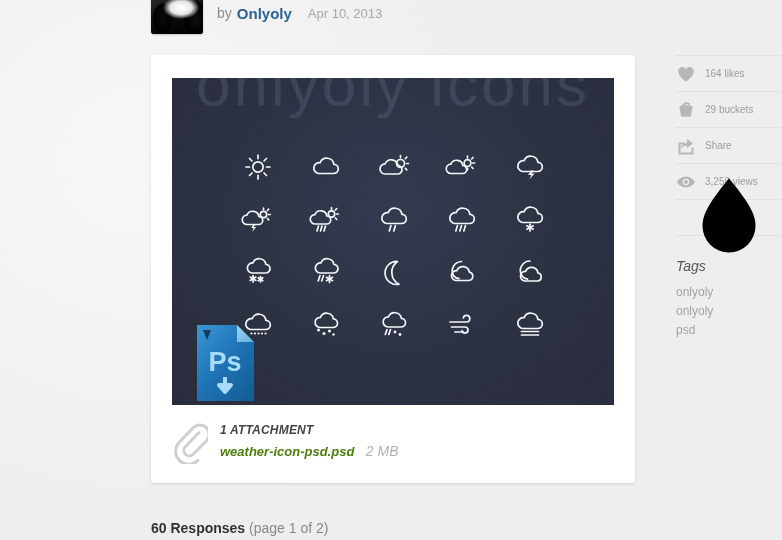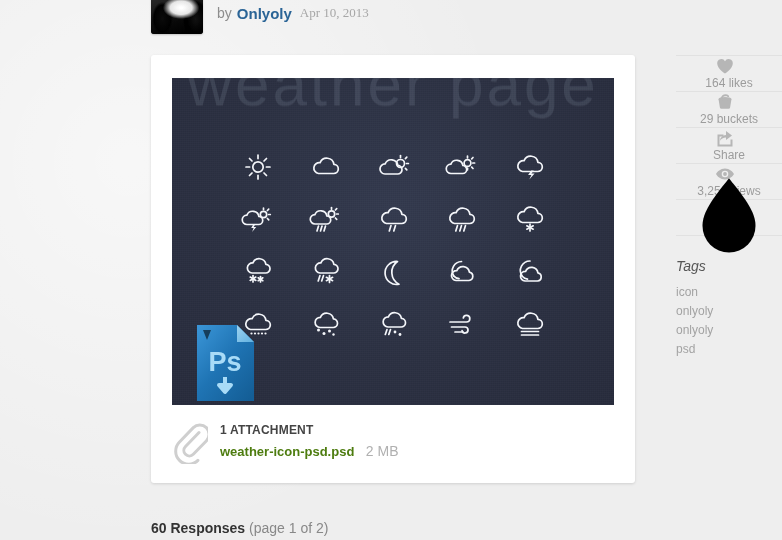--- a/index.html
+++ b/index.html
@@ -48,24 +48,23 @@
     color: #8d8d8d;
   }
   .author-name {
     margin-left: 5px;
     font-size: 15px;
     font-weight: bold;
     color: #2a6496;
     cursor: pointer;
   }
   .author-date {
-    margin-left: 8px;
+    margin-left: 16px;
     font-size: 13px;
     color: #a7a7a7;
-    font-family: Liberation Serif, serif;
   }
 
   
   .shot-card {
     position: absolute;
     left: 151px; top: 55px;
     width: 484px; height: 428px;
     background: #fff;
     border-radius: 3px;
     box-shadow: 0 1px 3px rgba(0,0,0,0.13);
@@ -128,21 +127,21 @@
     width: 57px; height: 76px;
   }
 
   
   .attachment {
     position: absolute;
     left: 21px; top: 365px;
     display: flex; align-items: center;
   }
   .clip-icon { width: 36px; height: 44px; flex: none; }
-  .attach-text { margin-left: 12px; line-height: 1.45; }
+  .attach-text { margin-left: 12px; line-height: 1.45; font-style: italic; }
   .attach-head {
     font-size: 12px; font-weight: bold; color: #444;
     letter-spacing: 0.2px;
   }
   .attach-file {
     font-size: 13px; font-weight: bold; color: #4d7c0f;
     cursor: pointer;
   }
   .attach-size { font-size: 14px; color: #b0b0b0; margin-left: 7px; font-weight: normal; }
 
@@ -158,23 +157,22 @@
   .sidebar {
     position: absolute;
     left: 676px; top: 55px;
     width: 106px;
   }
   .stat {
     display: flex; align-items: center;
     height: 35px;
     border-bottom: 1px solid #e1e1e1;
     color: #9c9c9c;
-    font-size: 12px;
+    font-size: 10px;
     cursor: pointer;
-    flex-direction: column;
   }
   .stat:first-child { border-top: 1px solid #e1e1e1; }
   .stat .sicon { width: 20px; height: 20px; flex: none; margin-right: 9px; }
   .stat .sicon path, .stat .sicon circle, .stat .sicon ellipse { fill: #b6b6b6; }
   .stat .sicon .stroke { fill: none; stroke: #b6b6b6; stroke-width: 1.6; }
   .swatches {
     display: flex; align-items: center;
     height: 35px;
     border-bottom: 1px solid #e1e1e1;
   }
@@ -203,21 +201,21 @@
       <div class="ph"></div>
     </div>
     <span class="by-text">by</span>
     <span class="author-name">Onlyoly</span>
     <span class="author-date">Apr 10, 2013</span>
   </div>
 
   <div class="shot-card">
 
     <div class="shot-image">
-      <div class="shot-title">weather page</div>
+      <div class="shot-title">onlyoly icons</div>
       <div class="noise"></div>
 
       <div class="icon-grid">
 
         <svg class="wicon" viewBox="0 0 34 34">
           <circle cx="17" cy="17" r="5.2"></circle>
           <line x1="17" y1="5" x2="17" y2="8.6"></line>
             <line x1="17" y1="25.4" x2="17" y2="29"></line>
           <line x1="5" y1="17" x2="8.6" y2="17"></line>
             <line x1="25.4" y1="17" x2="29" y2="17"></line>
@@ -448,19 +446,18 @@
         <span style="background:#272b3c"></span>
         <span style="background:#343a4d"></span>
         <span style="background:#2c3143"></span>
         <span style="background:#1d70b8"></span>
         <span style="background:#2a84cc"></span>
       </div>
     </div>
 
     <div class="tags-title">Tags</div>
     <div class="tag-list">
-      <span class="tag">icon</span>
       <span class="tag">onlyoly</span>
       <span class="tag">onlyoly</span>
       <span class="tag">psd</span>
     </div>
   </div>
 </div>
 
 </body></html>

